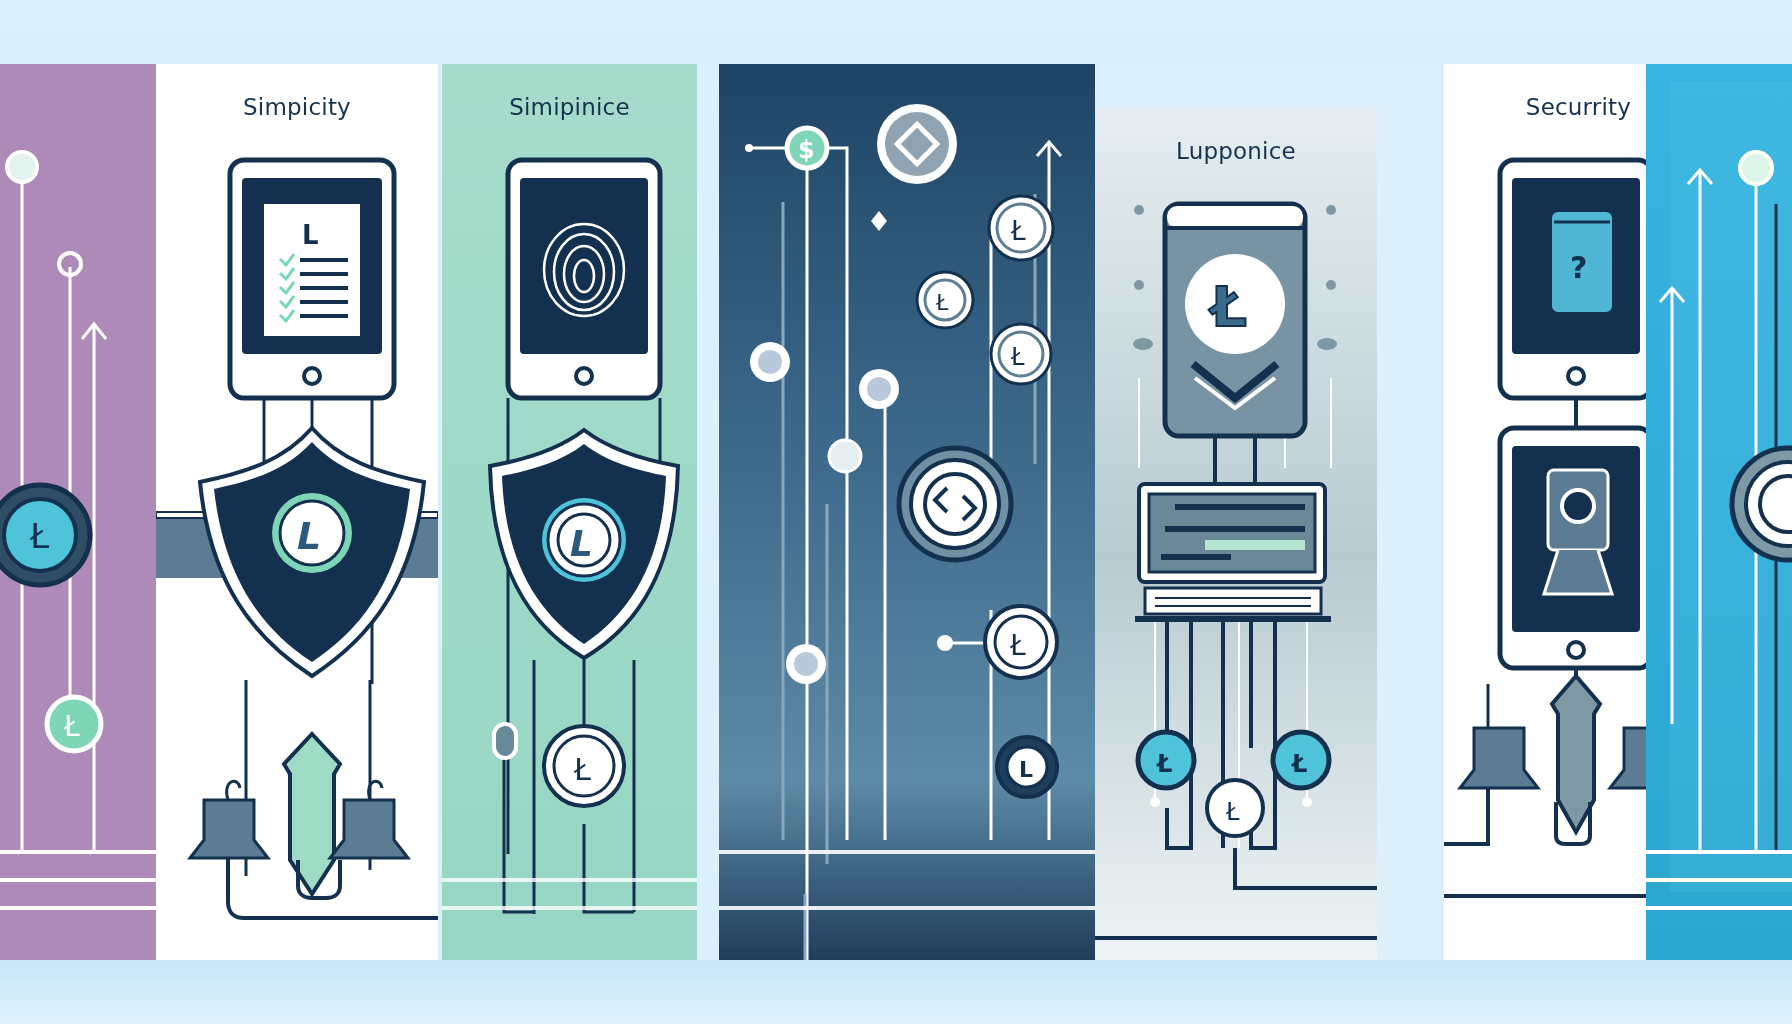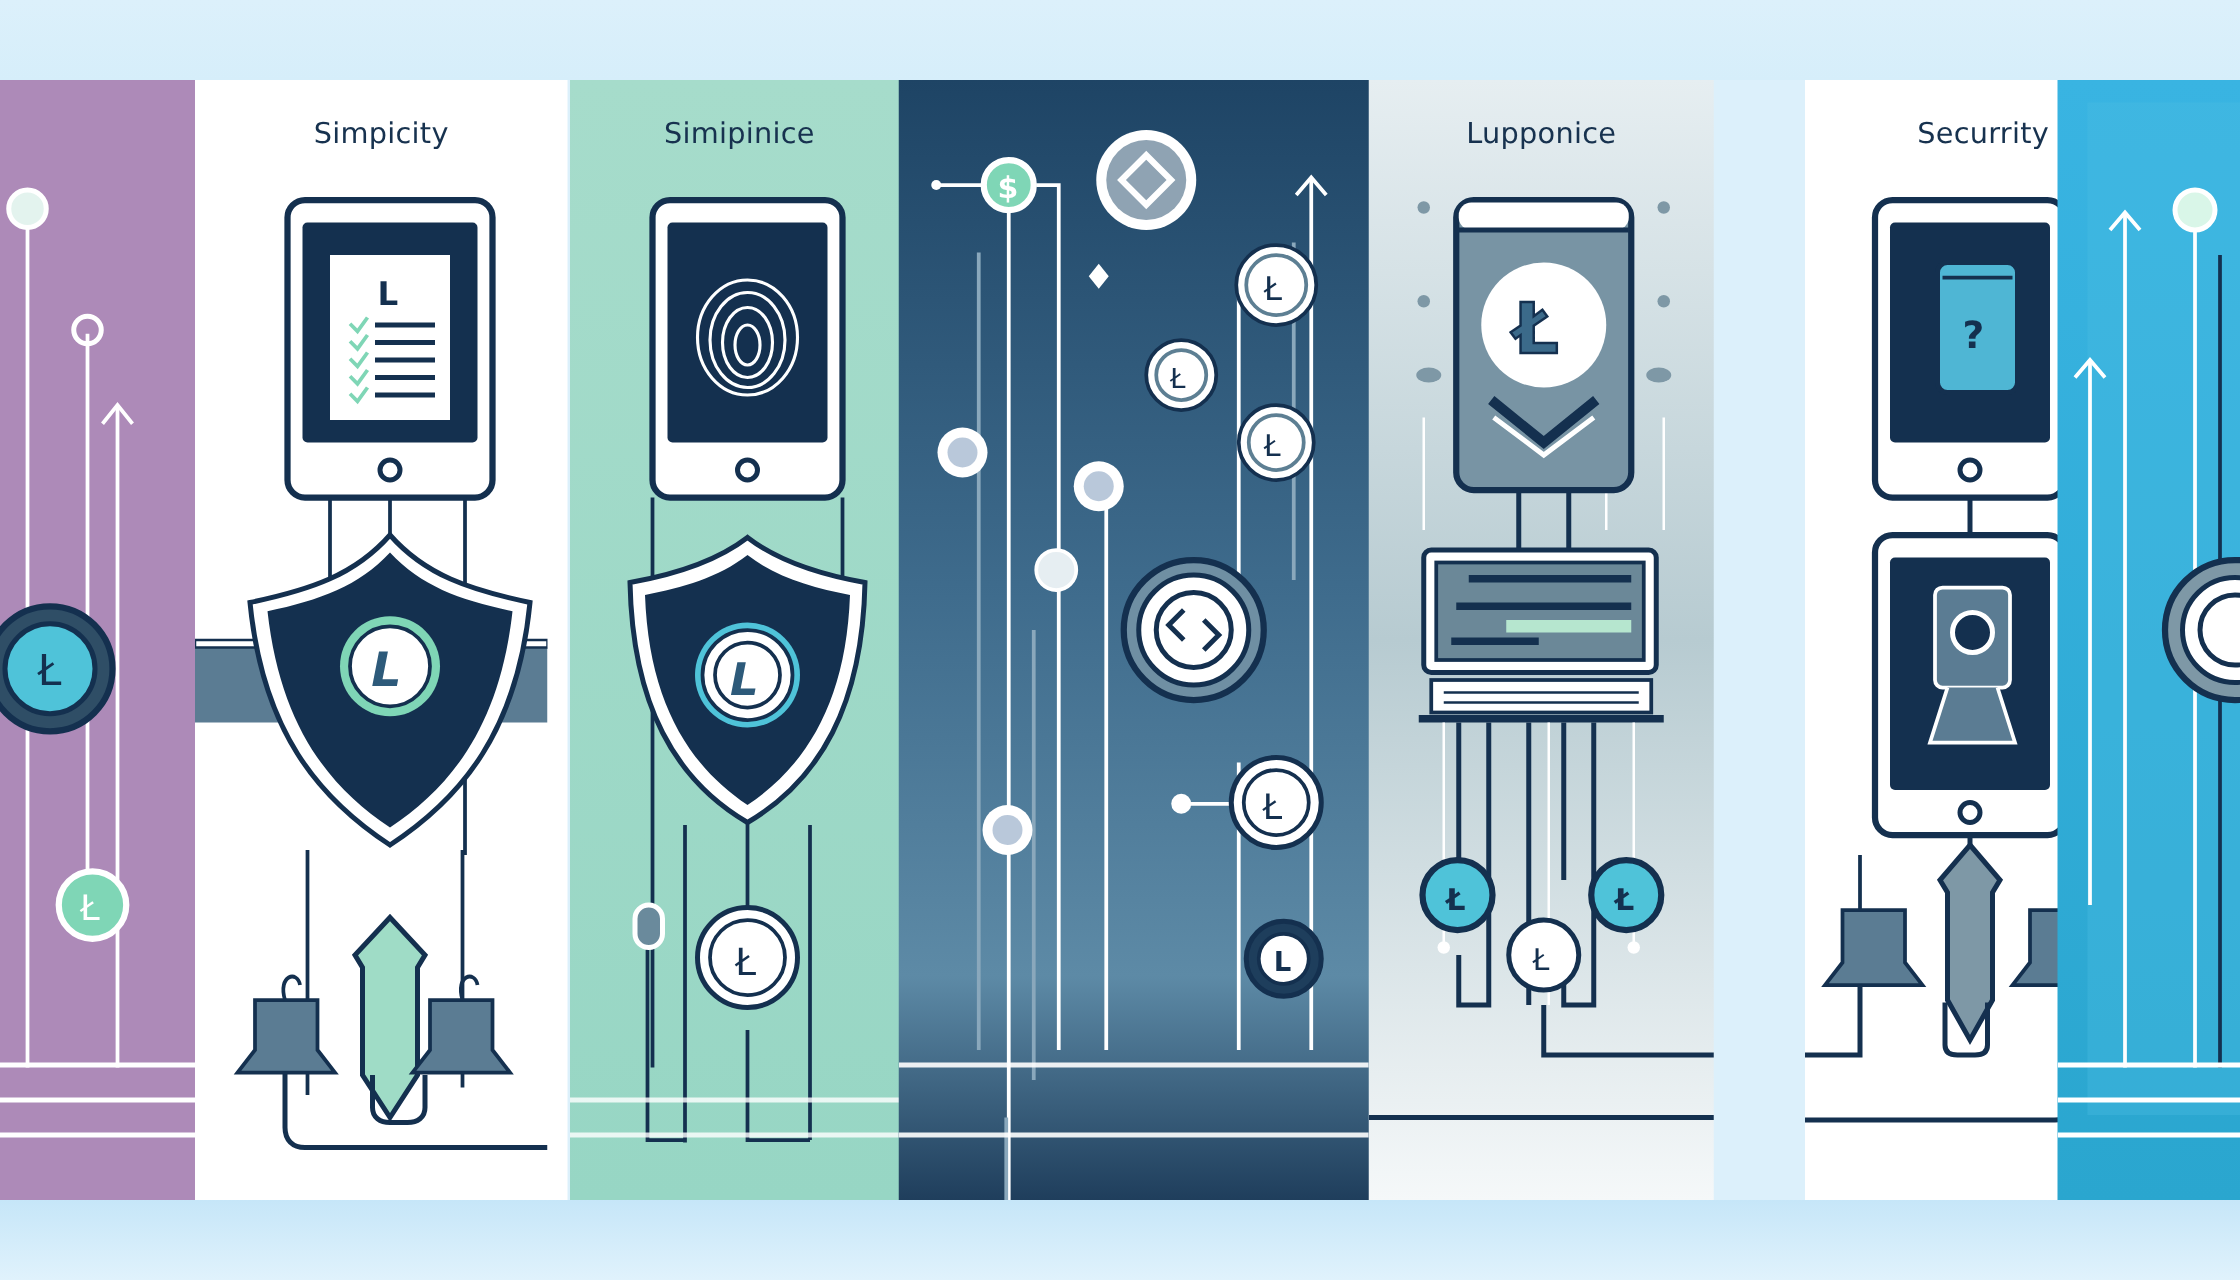--- a/index.html
+++ b/index.html
@@ -1,24 +1,24 @@
 <!DOCTYPE html>
 <html><head>
 <meta charset="utf-8">
 <style>
   html,body{margin:0;padding:0;}
   body{width:1792px;height:1024px;overflow:hidden;background:#dcf0fb;font-family:"DejaVu Sans",sans-serif;position:relative;}
   .band-top{position:absolute;left:0;top:0;width:1792px;height:64px;background:linear-gradient(#dcf0fb,#d6eefa);}
   .band-bot{position:absolute;left:0;top:960px;width:1792px;height:64px;background:linear-gradient(#c6e6f8,#e0f2fc);}
-  .panel{position:absolute;top:64px;height:896px;overflow:hidden;padding-left:16px;}
+  .panel{position:absolute;top:64px;height:896px;overflow:hidden;}
   .p-purple{left:0;width:156px;background:#ad8ab8;}
   .p-white1{left:156px;width:282px;background:#ffffff;}
-  .p-mint{left:456px;width:255px;background:linear-gradient(#a6dccb,#97d6c4);}
+  .p-mint{left:442px;width:255px;background:linear-gradient(#a6dccb,#97d6c4);}
   .p-navy{left:719px;width:376px;background:linear-gradient(#1e4465 0%,#3e6b8c 45%,#5d8aa6 80%,#1f3e5c 100%);}
-  .p-grey{left:1095px;width:260px;background:linear-gradient(#e6eef1,#b7cbd1 50%,#f5f8f9);}
+  .p-grey{left:1095px;width:282px;background:linear-gradient(#e6eef1,#b7cbd1 50%,#f5f8f9);margin-top:44px;}
   .p-white2{left:1444px;width:269px;background:#ffffff;}
   .p-blue{left:1646px;width:146px;background:linear-gradient(#39b4e2,#2aa6cf);}
   .title{position:absolute;top:30px;left:0;width:100%;text-align:center;font-size:23px;color:#17324f;letter-spacing:0.2px;}
   svg{position:absolute;left:0;top:0;}
 </style>
 </head>
 <body>
 
 <div class="band-top"></div>
 

